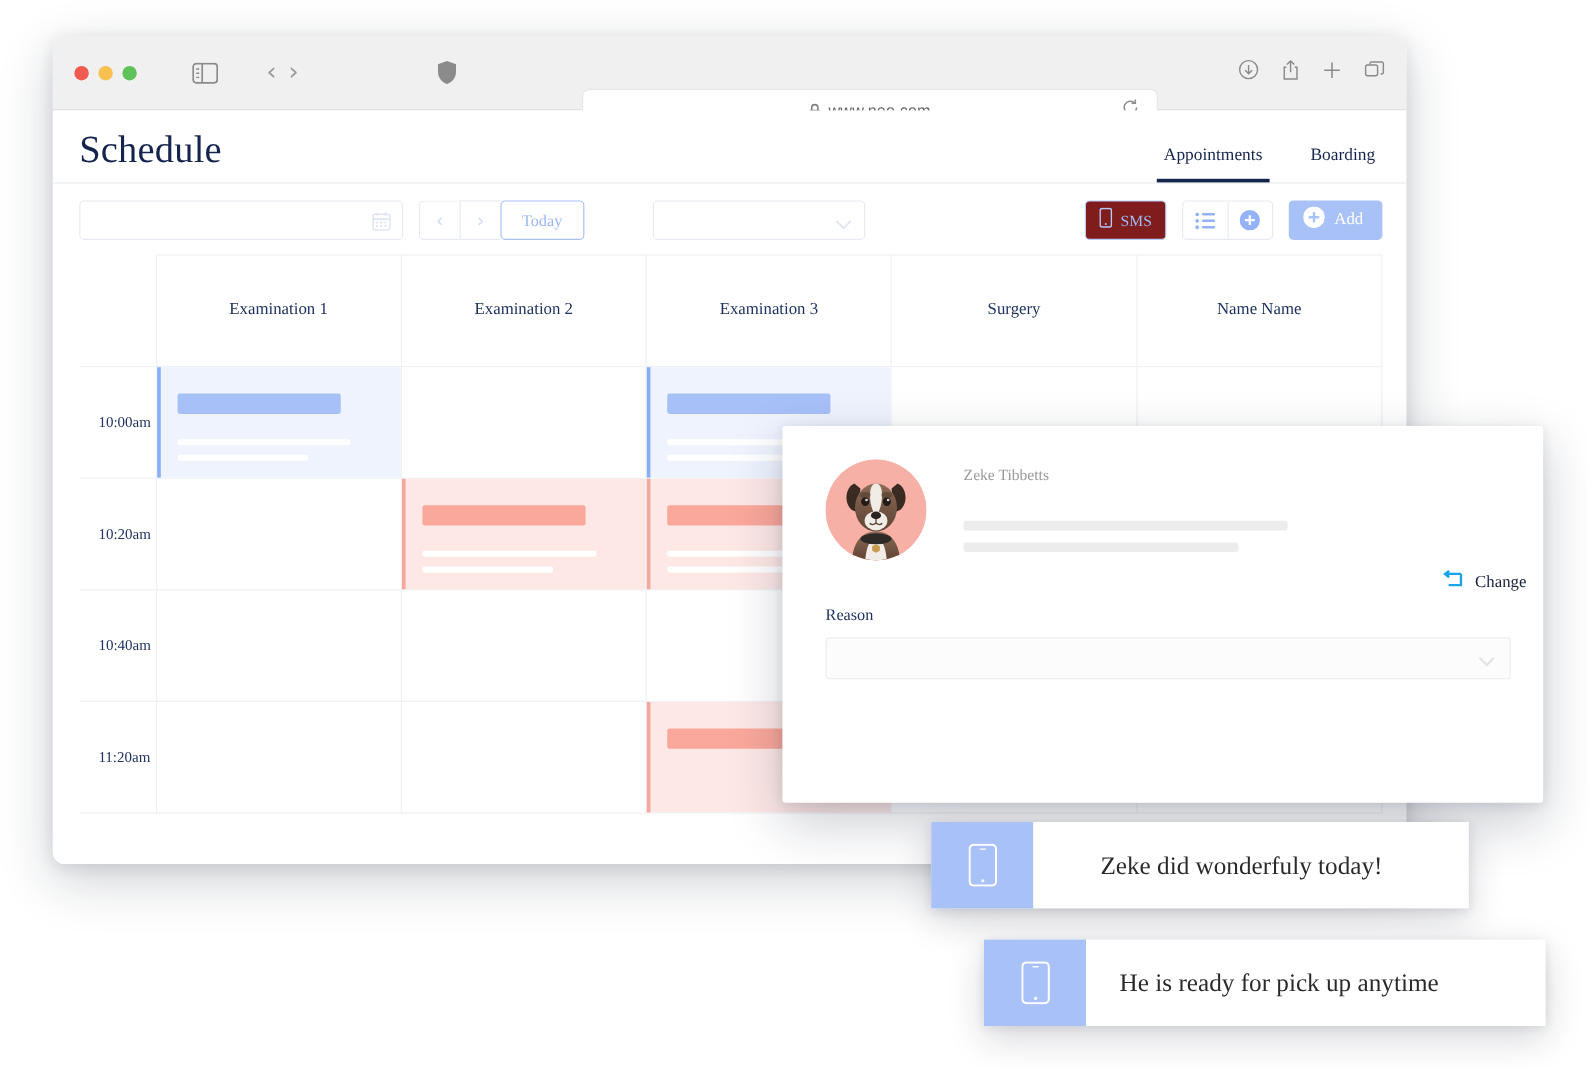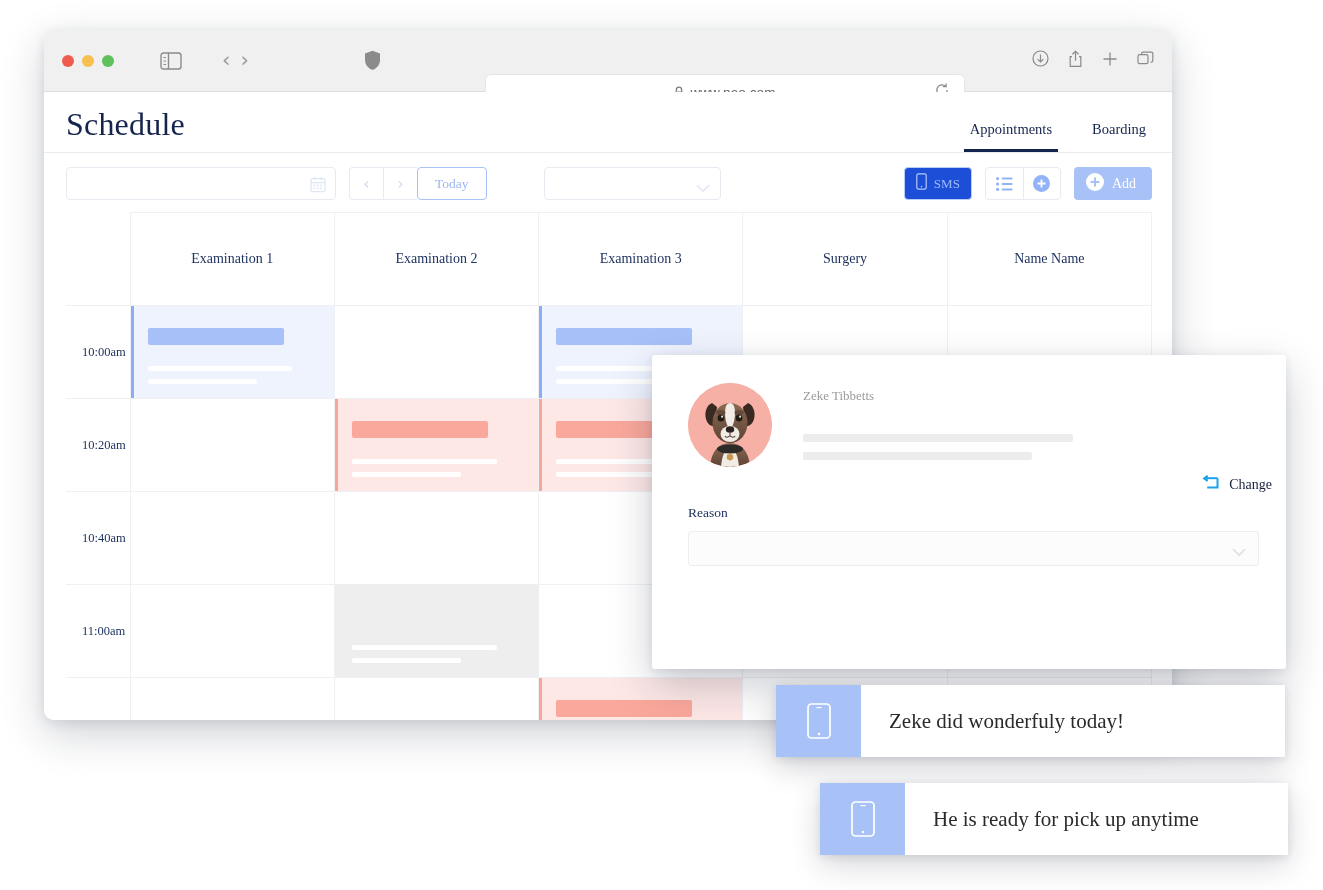--- a/index.html
+++ b/index.html
@@ -103,21 +103,21 @@
     position: absolute; left: 500px; top: 14px;
     width: 177px; height: 33px;
     border: 1px solid #e7eaf0; border-radius: 4px; background: #fff;
   }
   .chev { position: absolute; right: 10px; top: 11px; color: #dfe4ee; }
 
   .tools-right { position: absolute; right: 20px; top: 14px; display: flex; gap: 13px; align-items: center; }
   .sms-btn {
     height: 33px; padding: 0 11px; border: 1px solid #b9cdfa; border-radius: 4px;
     display: flex; align-items: center; gap: 7px;
-    color: #9fbafa; font-size: 13px; background: #1d4ed8;
+    color: #9fbafa; font-size: 13px; background: #7f1d1d;
     font-family: "Liberation Serif", serif;
   }
   .icon-group { display: flex; height: 33px; border: 1px solid #e7eaf0; border-radius: 4px; overflow: hidden; background: #fff; }
   .ig-btn { width: 37px; display: flex; align-items: center; justify-content: center; color: #93b2f8; }
   .ig-btn + .ig-btn { border-left: 1px solid #e7eaf0; }
   .add-btn {
     height: 33px; padding: 0 16px 0 12px; border-radius: 4px;
     background: #a8c1f7; color: #ffffff;
     display: flex; align-items: center; gap: 8px;
     font-size: 14px; font-family: "Liberation Serif", serif;
@@ -192,21 +192,21 @@
     height: 35px; border: 1px solid #eceef2; border-radius: 3px;
     background: #fcfcfd; position: relative;
   }
   .field-select .chev2 { position: absolute; right: 12px; top: 11px; color: #dfe2e9; }
 
   
   .toast {
     position: absolute; background: #ffffff; display: flex; align-items: stretch;
     box-shadow: 0 10px 30px rgba(20,28,50,.18), 0 2px 8px rgba(20,28,50,.10);
   }
-  .toast-1 { left: 776px; top: 685px; width: 509px; height: 72px; }
+  .toast-1 { left: 776px; top: 685px; width: 448px; height: 72px; gap: 28px; }
   .toast-2 { left: 820px; top: 783px; width: 468px; height: 72px; }
   .toast-ico {
     width: 85px; background: #a8c1f7; flex: none;
     display: flex; align-items: center; justify-content: center;
   }
   .toast-text {
     flex: 1; display: flex; align-items: center; padding-left: 28px;
     font-family: "Liberation Serif", serif; font-size: 21px; color: #2a2a2a;
   }
 </style>
@@ -427,34 +427,20 @@
             </tr>
             <tr>
               <td class="c-time">10:40am</td>
               <td class="cell"></td>
               <td class="cell"></td>
               <td class="cell"></td>
               <td class="cell"></td>
               <td class="cell"></td>
             </tr>
             <tr>
-              <td class="c-time">11:00am</td>
-              <td class="cell"></td>
-              <td class="cell">
-                <div class="appt gray">
-                  <div class="bar"></div>
-                  <div class="line w1"></div>
-                  <div class="line w2"></div>
-                </div>
-              </td>
-              <td class="cell"></td>
-              <td class="cell"></td>
-              <td class="cell"></td>
-            </tr>
-            <tr>
               <td class="c-time">11:20am</td>
               <td class="cell"></td>
               <td class="cell"></td>
               <td class="cell">
                 <div class="appt red">
                   <div class="bar red"></div>
 
                 </div>
               </td>
               <td class="cell"></td>

